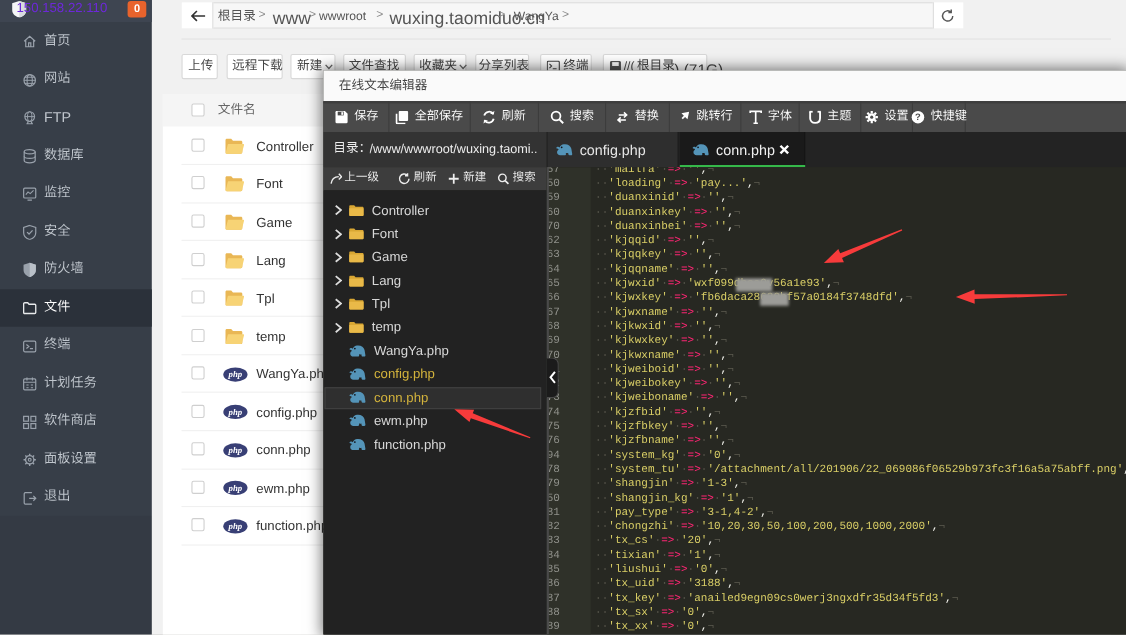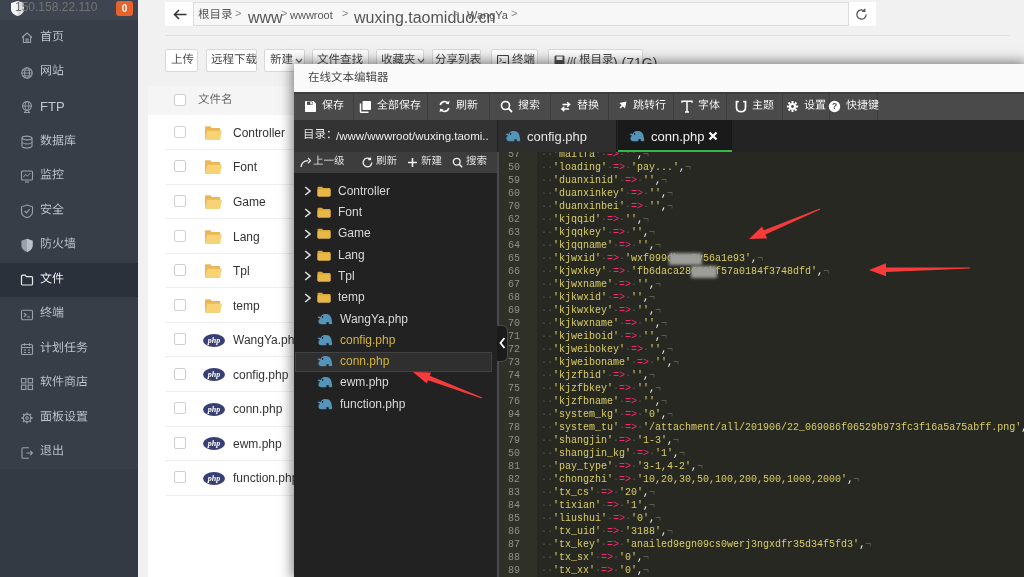--- a/index.html
+++ b/index.html
@@ -1,18 +1,18 @@
 <!DOCTYPE html>
 <html><head><meta charset="utf-8"><style>
 *{margin:0;padding:0;box-sizing:border-box}
 html,body{width:1024px;height:577px;overflow:hidden;font-family:"Liberation Sans",sans-serif;background:#f1f1f1;position:relative}
 .ab{position:absolute}
 .ct{display:block}
 
-.gut div{height:13px;font:10px "Liberation Mono",monospace;line-height:13px;color:#8f908a;text-align:center}
+.gut div{height:13px;font:10px "Liberation Mono",monospace;line-height:13px;color:#8f908a;text-align:left}
 .code div{height:13px;font:10px "Liberation Mono",monospace;line-height:13px;white-space:pre}
 .code y{color:#d9ce66;font-style:normal}
 .code q{color:#f92672;quotes:none}
 .code q::before,.code q::after{content:none}
 .code w{color:#f8f8f2}
 .code i{color:#5c5b50;font-style:normal}
 </style></head><body>
 <svg width="0" height="0" style="position:absolute">
     <defs>
       <path id="u4e00" d="M44 -431H960V-349H44Z"></path>
@@ -95,21 +95,21 @@
       <path id="u9996" d="M227 -373H776V-312H227ZM227 -210H776V-150H227ZM227 -44H779V23H227ZM54 -702H949V-632H54ZM168 -539H833V80H755V-472H243V80H168ZM463 -666 555 -659Q541 -615 524 -570Q508 -526 494 -494L422 -505Q430 -528 438 -556Q446 -585 452 -614Q459 -643 463 -666ZM702 -842 785 -820Q757 -780 726 -740Q695 -700 669 -671L604 -693Q621 -714 639 -740Q657 -766 674 -792Q690 -819 702 -842ZM228 -815 294 -844Q322 -817 348 -784Q375 -750 389 -725L320 -689Q307 -715 280 -750Q254 -786 228 -815Z"></path>
       <path id="uff1a" d="M250 -486Q220 -486 197 -506Q174 -526 174 -560Q174 -595 197 -616Q220 -636 250 -636Q280 -636 303 -616Q326 -595 326 -560Q326 -526 303 -506Q280 -486 250 -486ZM250 4Q220 4 197 -16Q174 -37 174 -71Q174 -105 197 -126Q220 -146 250 -146Q280 -146 303 -126Q326 -105 326 -71Q326 -37 303 -16Q280 4 250 4Z"></path>
     </defs>
   </svg>
 <div class="ab" style="left:0;top:0;width:138px;height:577px;background:#373e48"></div>
 <div class="ab" style="left:0;top:0;width:138px;height:20px;background:#3e4551"></div>
 <svg class="ab" style="left:11px;top:1px" width="13" height="15" viewBox="0 0 13 15">
 <path d="M6.5 0 L13 2 V8 C13 11.5 10 14 6.5 15 C3 14 0 11.5 0 8 V2 Z" fill="#f5f6f7"></path>
 <path d="M6.5 0 L13 2 V8 C13 11.5 10 14 6.5 15 Z" fill="#d8dbdf"></path>
   </svg>
-<div class="ab" style="left:15px;top:0px;width:90px;height:17px;font-size:12px;color:#737373">150.158.22.110</div>
+<div class="ab" style="left:15px;top:0px;width:90px;height:17px;font-size:12px;color:#6d28d9">150.158.22.110</div>
 <div class="ab" style="left:116px;top:1px;width:17px;height:15px;background:#e8632c;border-radius:3px;color:#fff;font-size:10px;text-align:center;line-height:15px;font-weight:bold">0</div>
 <svg class="ab" style="left:20px;top:31.1px" width="14" height="14" viewBox="0 0 14 14">
     <path d="M2 6.5 L7 2 L12 6.5 M3.4 5.6 V11.5 H10.6 V5.6 M6 11.5 V8 H8 V11.5" fill="none" stroke="#99a1ab" stroke-width="1.1"></path>
   </svg>
 <svg style="position:absolute;left:40px;top:29.8px" class="ct " width="25" height="16" viewBox="0 0 25 16">
     <g fill="#c0c6cd" transform="translate(0,10.56) scale(0.012)">
       <use href="#u9996" x="0"></use>
       <use href="#u9875" x="1000"></use>
     </g>
   </svg>

